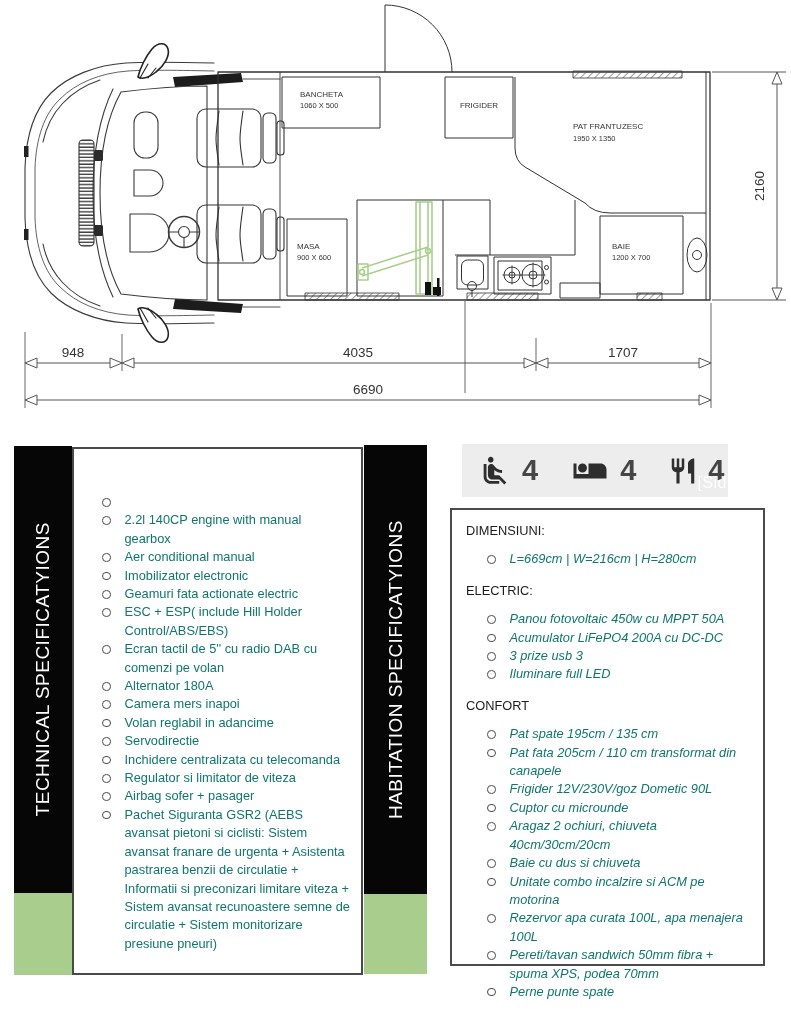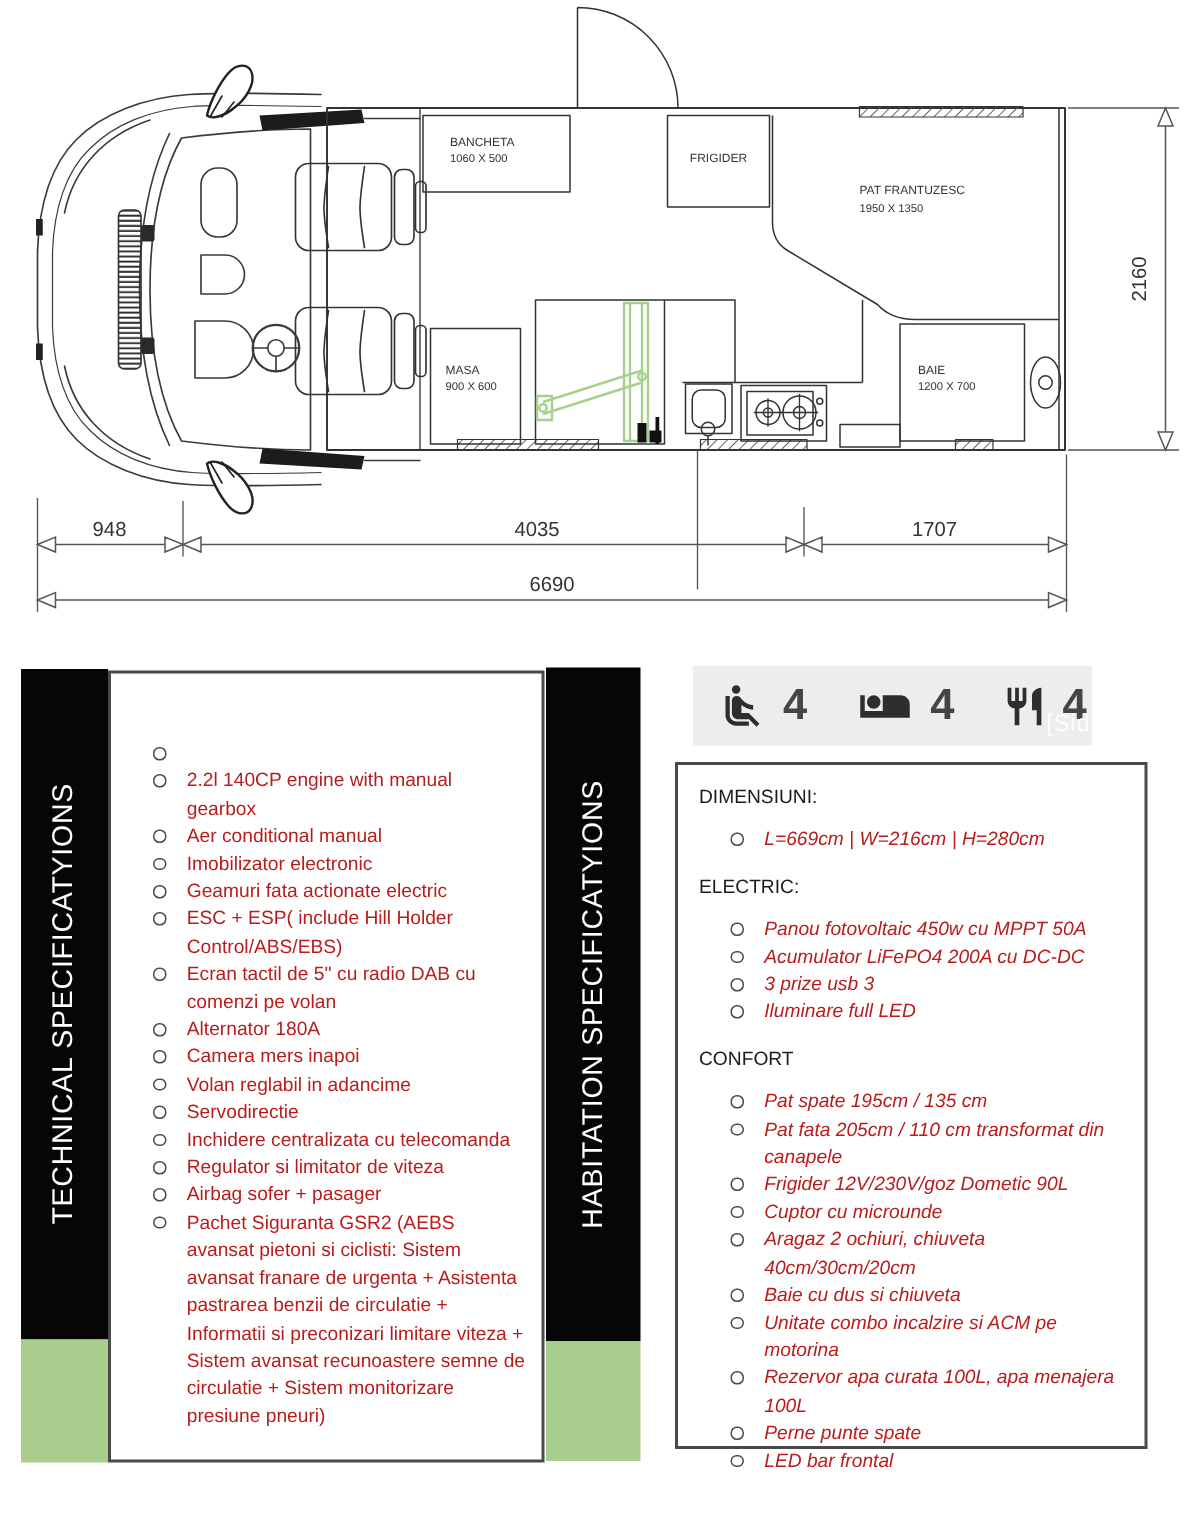--- a/index.html
+++ b/index.html
@@ -26,21 +26,21 @@
   .green-left{left:14px;top:893px;width:58px;height:82px;}
   .green-right{left:364px;top:894px;width:63px;height:80px;}
 
   
   .spec-box{position:absolute;background:#fff;border:2px solid #4a4a4a;box-sizing:border-box;}
   .box-left{left:72px;top:447px;width:291px;height:528px;padding:44px 10px 0 28px;}
   .box-right{left:450px;top:508px;width:315px;height:458px;padding:12px 10px 0 14px;}
 
   .spec-list{list-style:none;margin:0;padding:0;}
   .spec-item{display:flex;align-items:flex-start;min-height:18.4px;line-height:18.4px;
-    font-size:12.8px;color:#b91c1c;}
+    font-size:12.8px;color:#0f766e;}
   .bullet{flex:none;width:6.5px;height:6.5px;border:1.3px solid #4a4a4a;border-radius:50%;
     margin:5px 14px 0 0;}
   .item-text{flex:1;}
   .section-heading{font-size:12.8px;color:#1c1c1c;line-height:18.4px;margin:0 0 10px 0;}
   .section-heading.mt{margin-top:13px;}
   .spec-list.indent{margin-left:21px;font-style:italic;}
 </style>
 </head>
 <body>
 
@@ -349,20 +349,24 @@
         <li class="spec-item">
           <span class="bullet"></span>
           <span class="item-text">Unitate combo incalzire si ACM pe motorina</span>
         </li>
         <li class="spec-item">
           <span class="bullet"></span>
           <span class="item-text">Rezervor apa curata 100L, apa menajera 100L</span>
         </li>
         <li class="spec-item">
           <span class="bullet"></span>
+          <span class="item-text">Pereti/tavan sandwich 50mm fibra + spuma XPS, podea 70mm</span>
+        </li>
+        <li class="spec-item">
+          <span class="bullet"></span>
           <span class="item-text">Perne punte spate</span>
         </li>
         <li class="spec-item">
           <span class="bullet"></span>
           <span class="item-text">LED bar frontal</span>
         </li>
       </ul>
     </div>
 
 </div>

